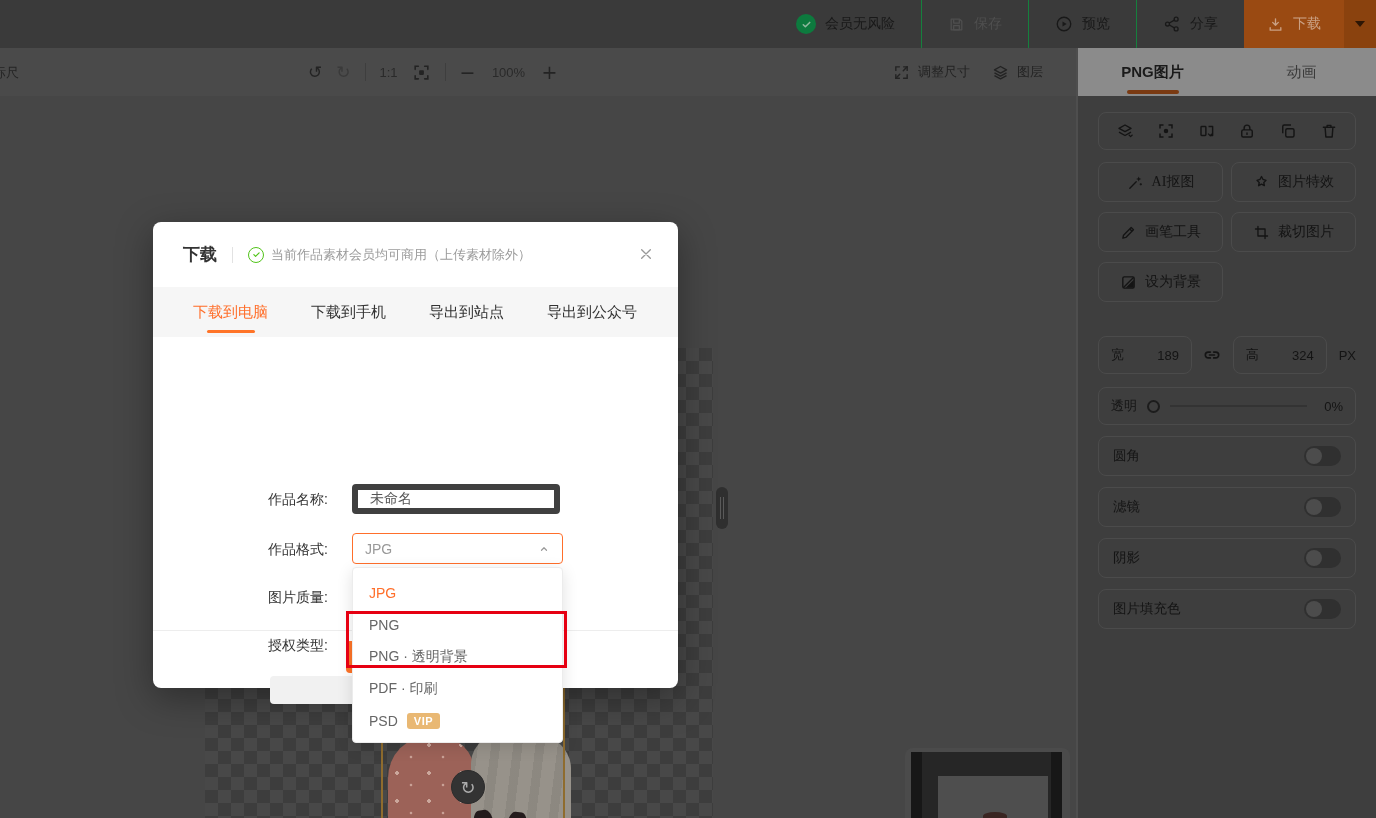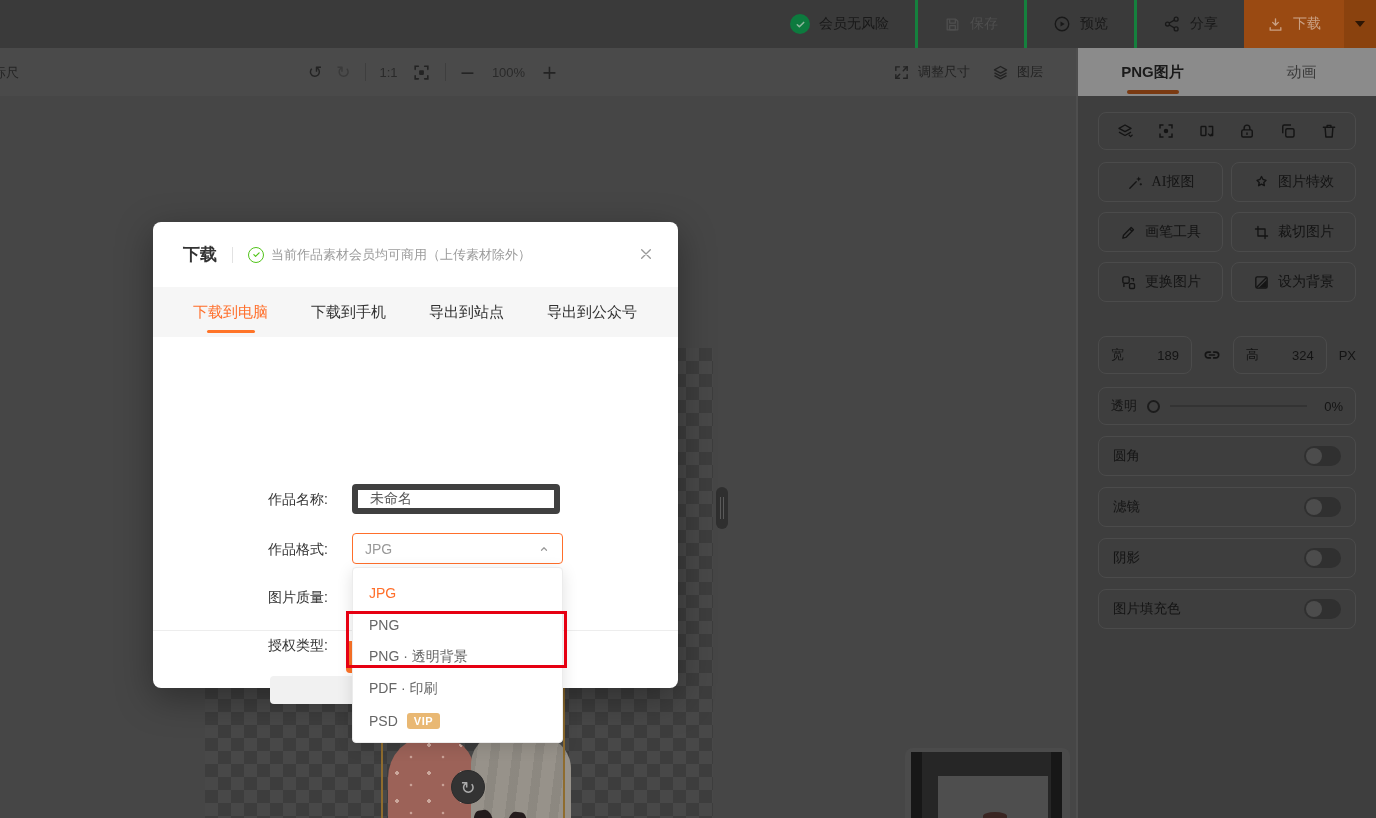--- a/index.html
+++ b/index.html
@@ -3,21 +3,21 @@
 <meta charset="utf-8">
 <style>
   * { margin:0; padding:0; box-sizing:border-box; }
   html,body { width:1376px; height:818px; overflow:hidden; }
   body { position:relative; background:#464646; font-family:"Liberation Sans","DejaVu Sans",sans-serif; }
   svg { display:block; }
 
   
   .topbar { position:absolute; left:0; top:0; width:1376px; height:48px; background:#3a3a3a; display:flex; z-index:30; }
   .topbar .spacer { flex:1; }
-  .tb-item { display:flex; align-items:center; gap:9px; height:48px; padding:0 26px; font-size:14px; color:#191919; border-left:3px solid #15803d; }
+  .tb-item { display:flex; align-items:center; gap:9px; height:48px; padding:0 26px; font-size:14px; color:#191919; border-left:1px solid #15803d; }
   .tb-item.first { border-left:none; }
   .tb-item.disabled { color:#4f4f4f; }
   .badge-circle { width:20px; height:20px; border-radius:50%; background:#0d7a3e; display:flex; align-items:center; justify-content:center; color:#8fb89e; }
   .dl-btn { display:flex; align-items:center; justify-content:center; gap:9px; width:100px; height:48px; background:#9a4a12; color:rgba(255,255,255,.48); font-size:14px; }
   .dl-caret { width:32px; height:48px; background:#8a420e; display:flex; align-items:center; justify-content:center; }
   .dl-caret .tri { width:0; height:0; border-left:5px solid transparent; border-right:5px solid transparent; border-top:6px solid #2d1605; }
 
   
   .toolbar { position:absolute; left:0; top:48px; width:1076px; height:48px; background:#4a4a4a; color:#262626; z-index:20; }
   .toolbar .ruler { position:absolute; left:-7px; top:16px; font-size:13px; color:#242424; }
@@ -315,30 +315,20 @@
           <svg width="17" height="17" viewBox="0 0 24 24" fill="none" stroke="currentColor" stroke-width="1.9" stroke-linecap="round" stroke-linejoin="round">
               <path d="M7 3.5V17h13.5"></path>
               <path d="M3.5 7H17v13.5"></path>
             </svg>
         </span>
         <span>裁切图片</span>
       </div>
       <div class="rp-card act-btn">
         <span class="ic">
           <svg width="17" height="17" viewBox="0 0 24 24" fill="none" stroke="currentColor" stroke-width="1.9" stroke-linejoin="round">
-              <rect x="4" y="4" width="9" height="9" rx="2"></rect>
-              <rect x="13.5" y="13.5" width="7" height="7" rx="1.5"></rect>
-              <path d="M16 6.5h3v3M5.5 17.5v-3" stroke-linecap="round"></path>
-            </svg>
-        </span>
-        <span>更换图片</span>
-      </div>
-      <div class="rp-card act-btn">
-        <span class="ic">
-          <svg width="17" height="17" viewBox="0 0 24 24" fill="none" stroke="currentColor" stroke-width="1.9" stroke-linejoin="round">
               <rect x="4" y="4" width="16" height="16" rx="2"></rect>
               <path d="M19 5L5 19"></path>
               <path d="M19.5 8v11.5H8z" fill="currentColor" stroke="none"></path>
             </svg>
         </span>
         <span>设为背景</span>
       </div>
     </div>
 
     <div class="size-row">

